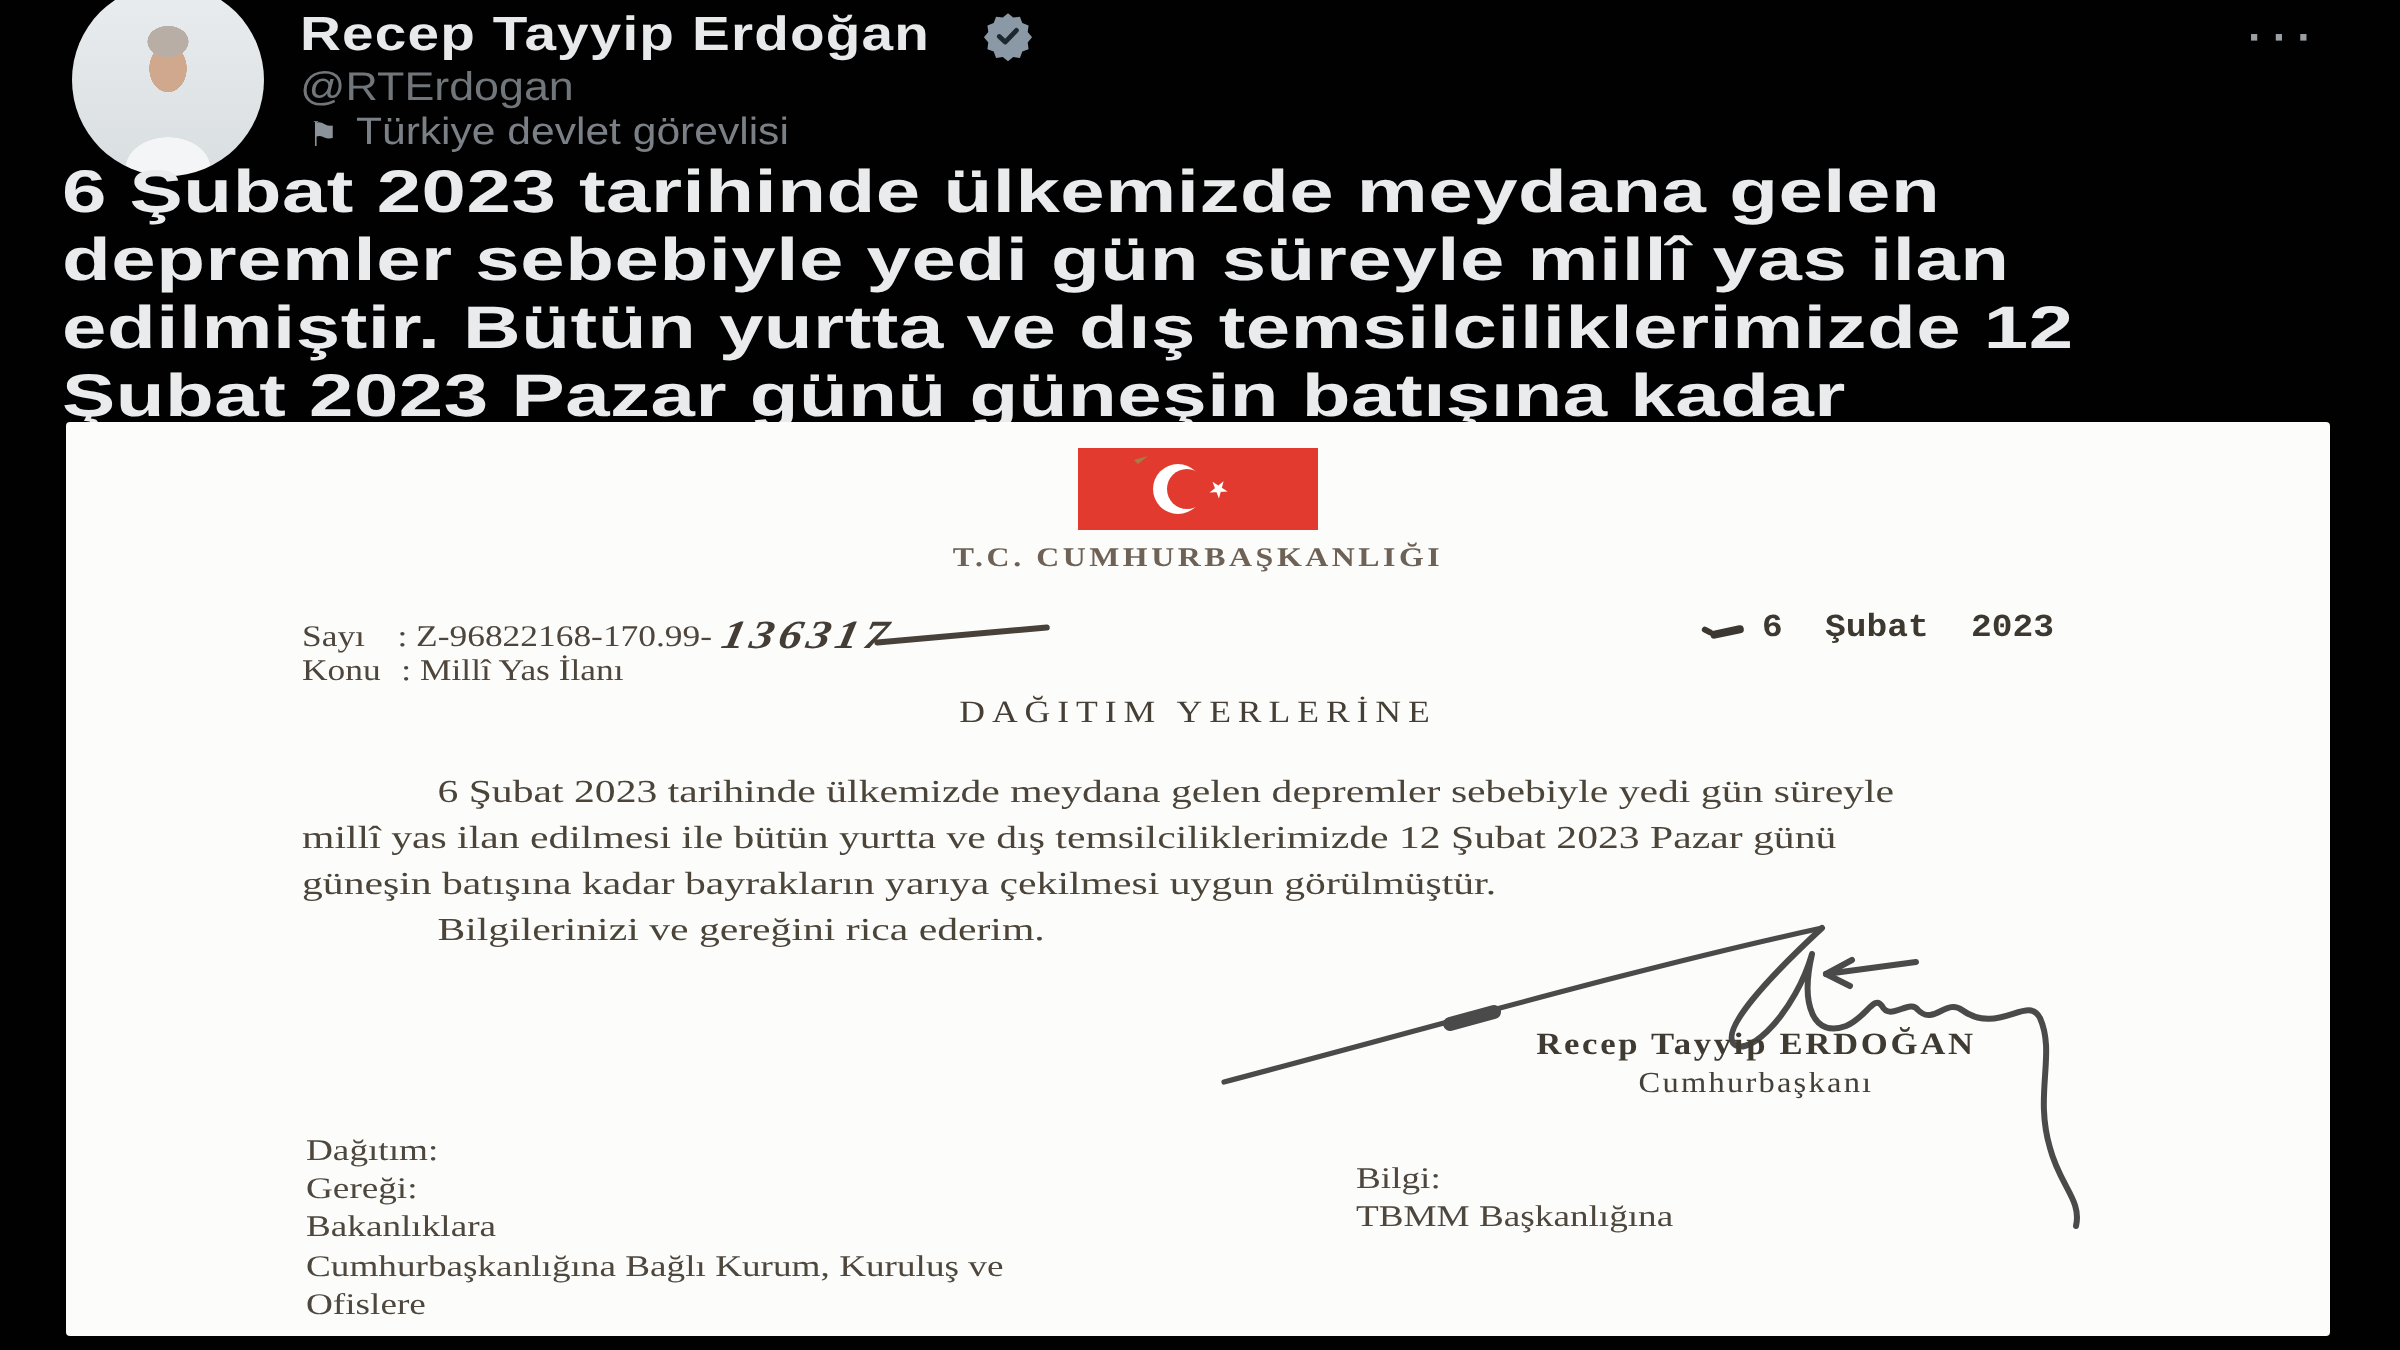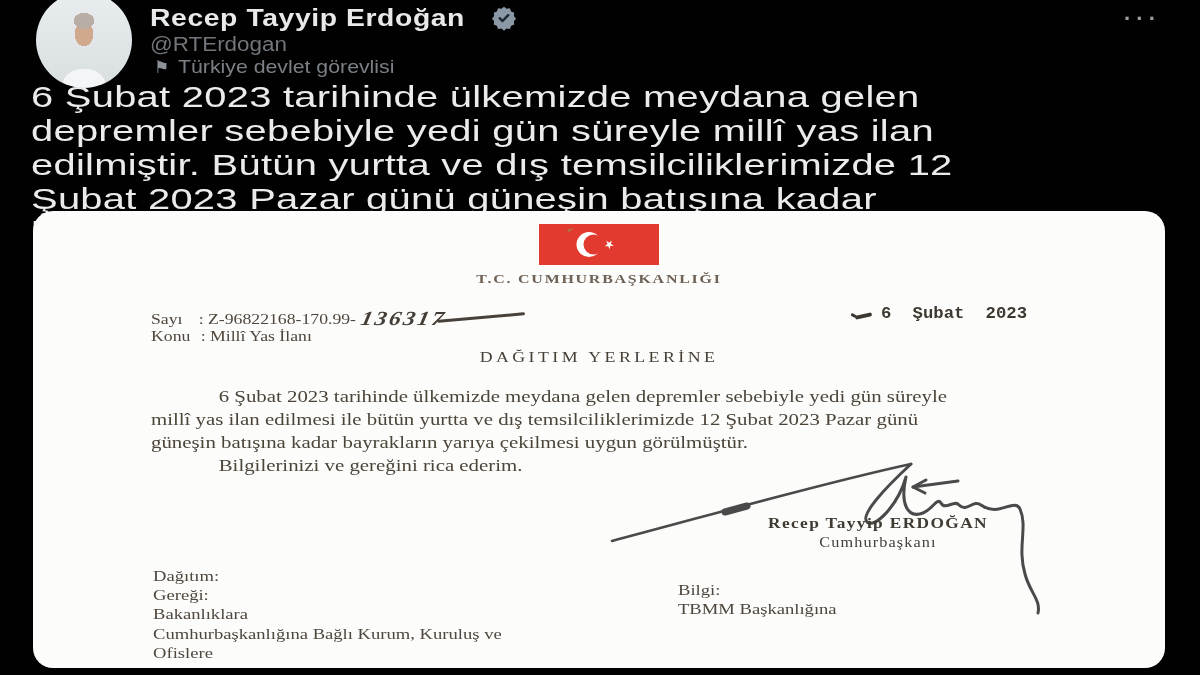--- a/index.html
+++ b/index.html
@@ -25,26 +25,26 @@
     transform:scaleX(1.18);transform-origin:0 50%;
   }
   .name-row .badge-wrap{margin-left:64px;}
   .handle{left:150px;top:33px;color:#71767b;font-size:20px;transform:scaleX(1.12);transform-origin:0 0;}
   .gov-row{left:154px;top:56px;display:flex;align-items:center;gap:9px;color:#71767b;}
   .gov-flag{font-size:17px;color:#8b9299;line-height:1;}
   .gov-label{font-size:19px;transform:scaleX(1.12);transform-origin:0 50%;white-space:nowrap;color:#7b8086;}
   .more-btn{left:1124px;top:6px;color:#9aa0a6;font-size:22px;letter-spacing:5px;font-weight:700;cursor:pointer;}
 
   
-  .tweet-text{left:31px;top:80px;color:#e9ebec;font-size:30px;line-height:34px;font-weight:400;}
+  .tweet-text{left:31px;top:80px;color:#e9ebec;font-size:30px;line-height:34px;font-weight:700;}
   .tweet-text .tline{white-space:nowrap;transform:scaleX(1.33);transform-origin:0 0;letter-spacing:.2px;}
 
   
   .doc{
-    left:33px;top:211px;width:1132px;height:457px;background:#fcfcfb;border-radius:20px;
+    left:33px;top:211px;width:1132px;height:457px;background:#fcfcfb;border-radius:2px;
     font-family:"Liberation Serif", serif;color:#4a443b;
   }
   .doc-flag{left:50%;top:13px;margin-left:-60px;width:120px;height:41px;}
   .letterhead{
     left:0;top:60px;width:100%;text-align:center;font-size:13.5px;letter-spacing:1.5px;
     color:#6e6257;transform:scaleX(1.18);font-weight:600;
   }
   .ref-block{left:118px;top:98px;font-size:15px;line-height:17px;color:#4e463c;transform:scaleX(1.18);transform-origin:0 0;}
   .ref-row{white-space:nowrap;}
   .hand-num{

